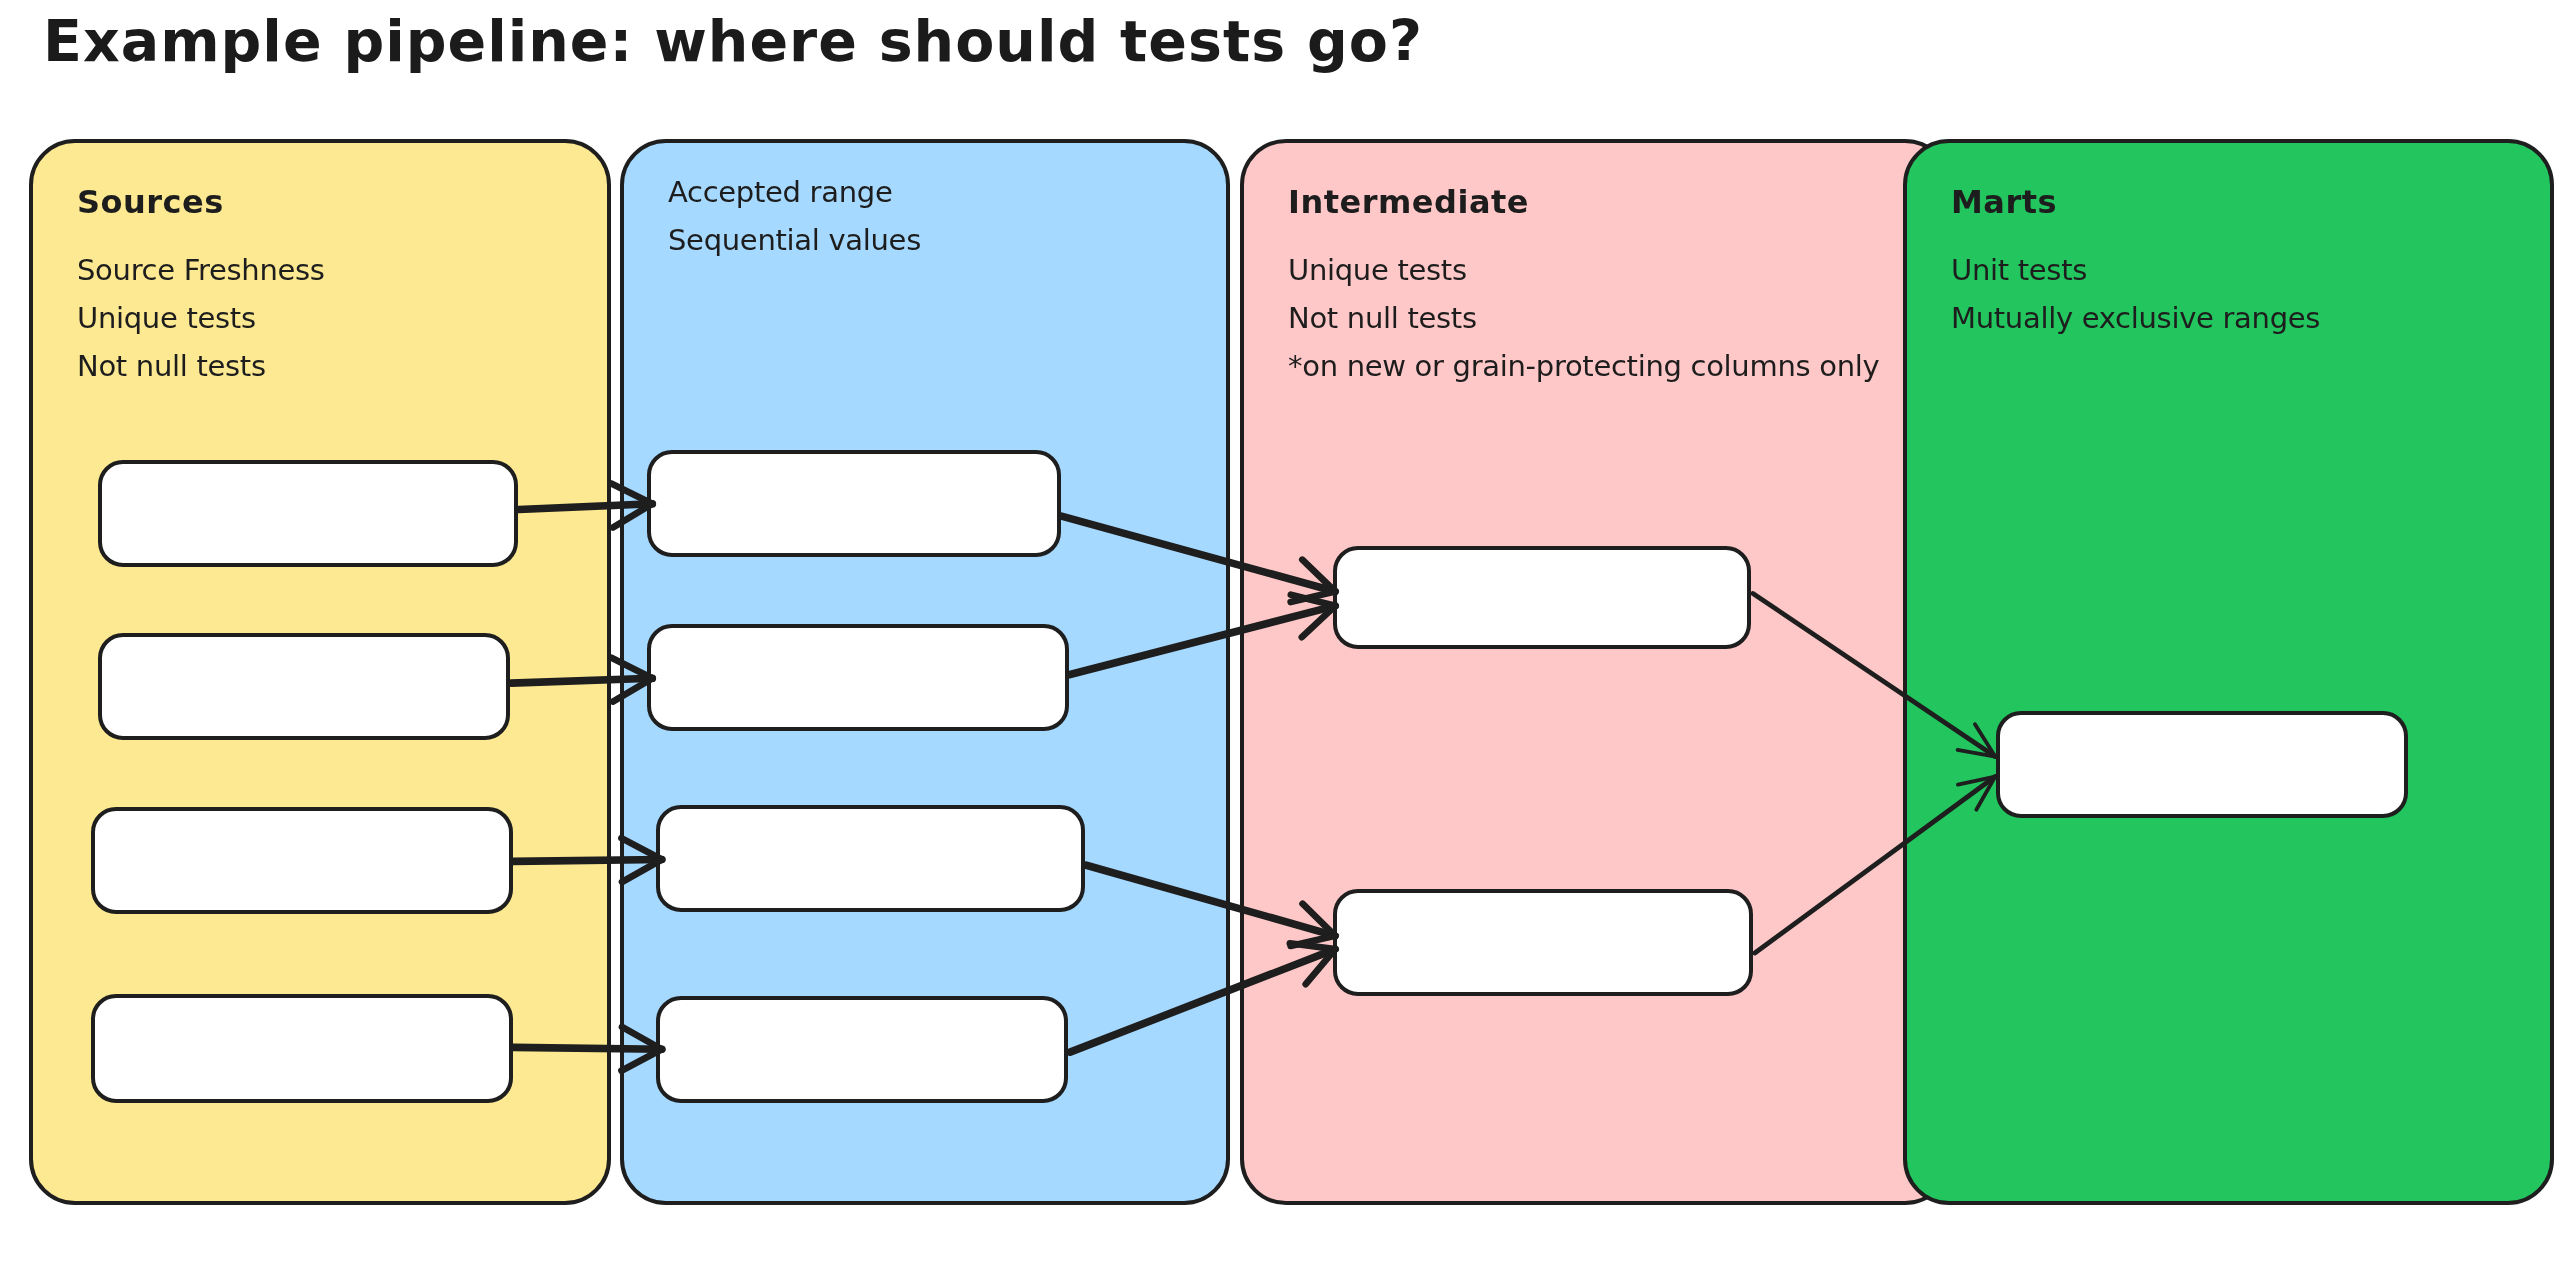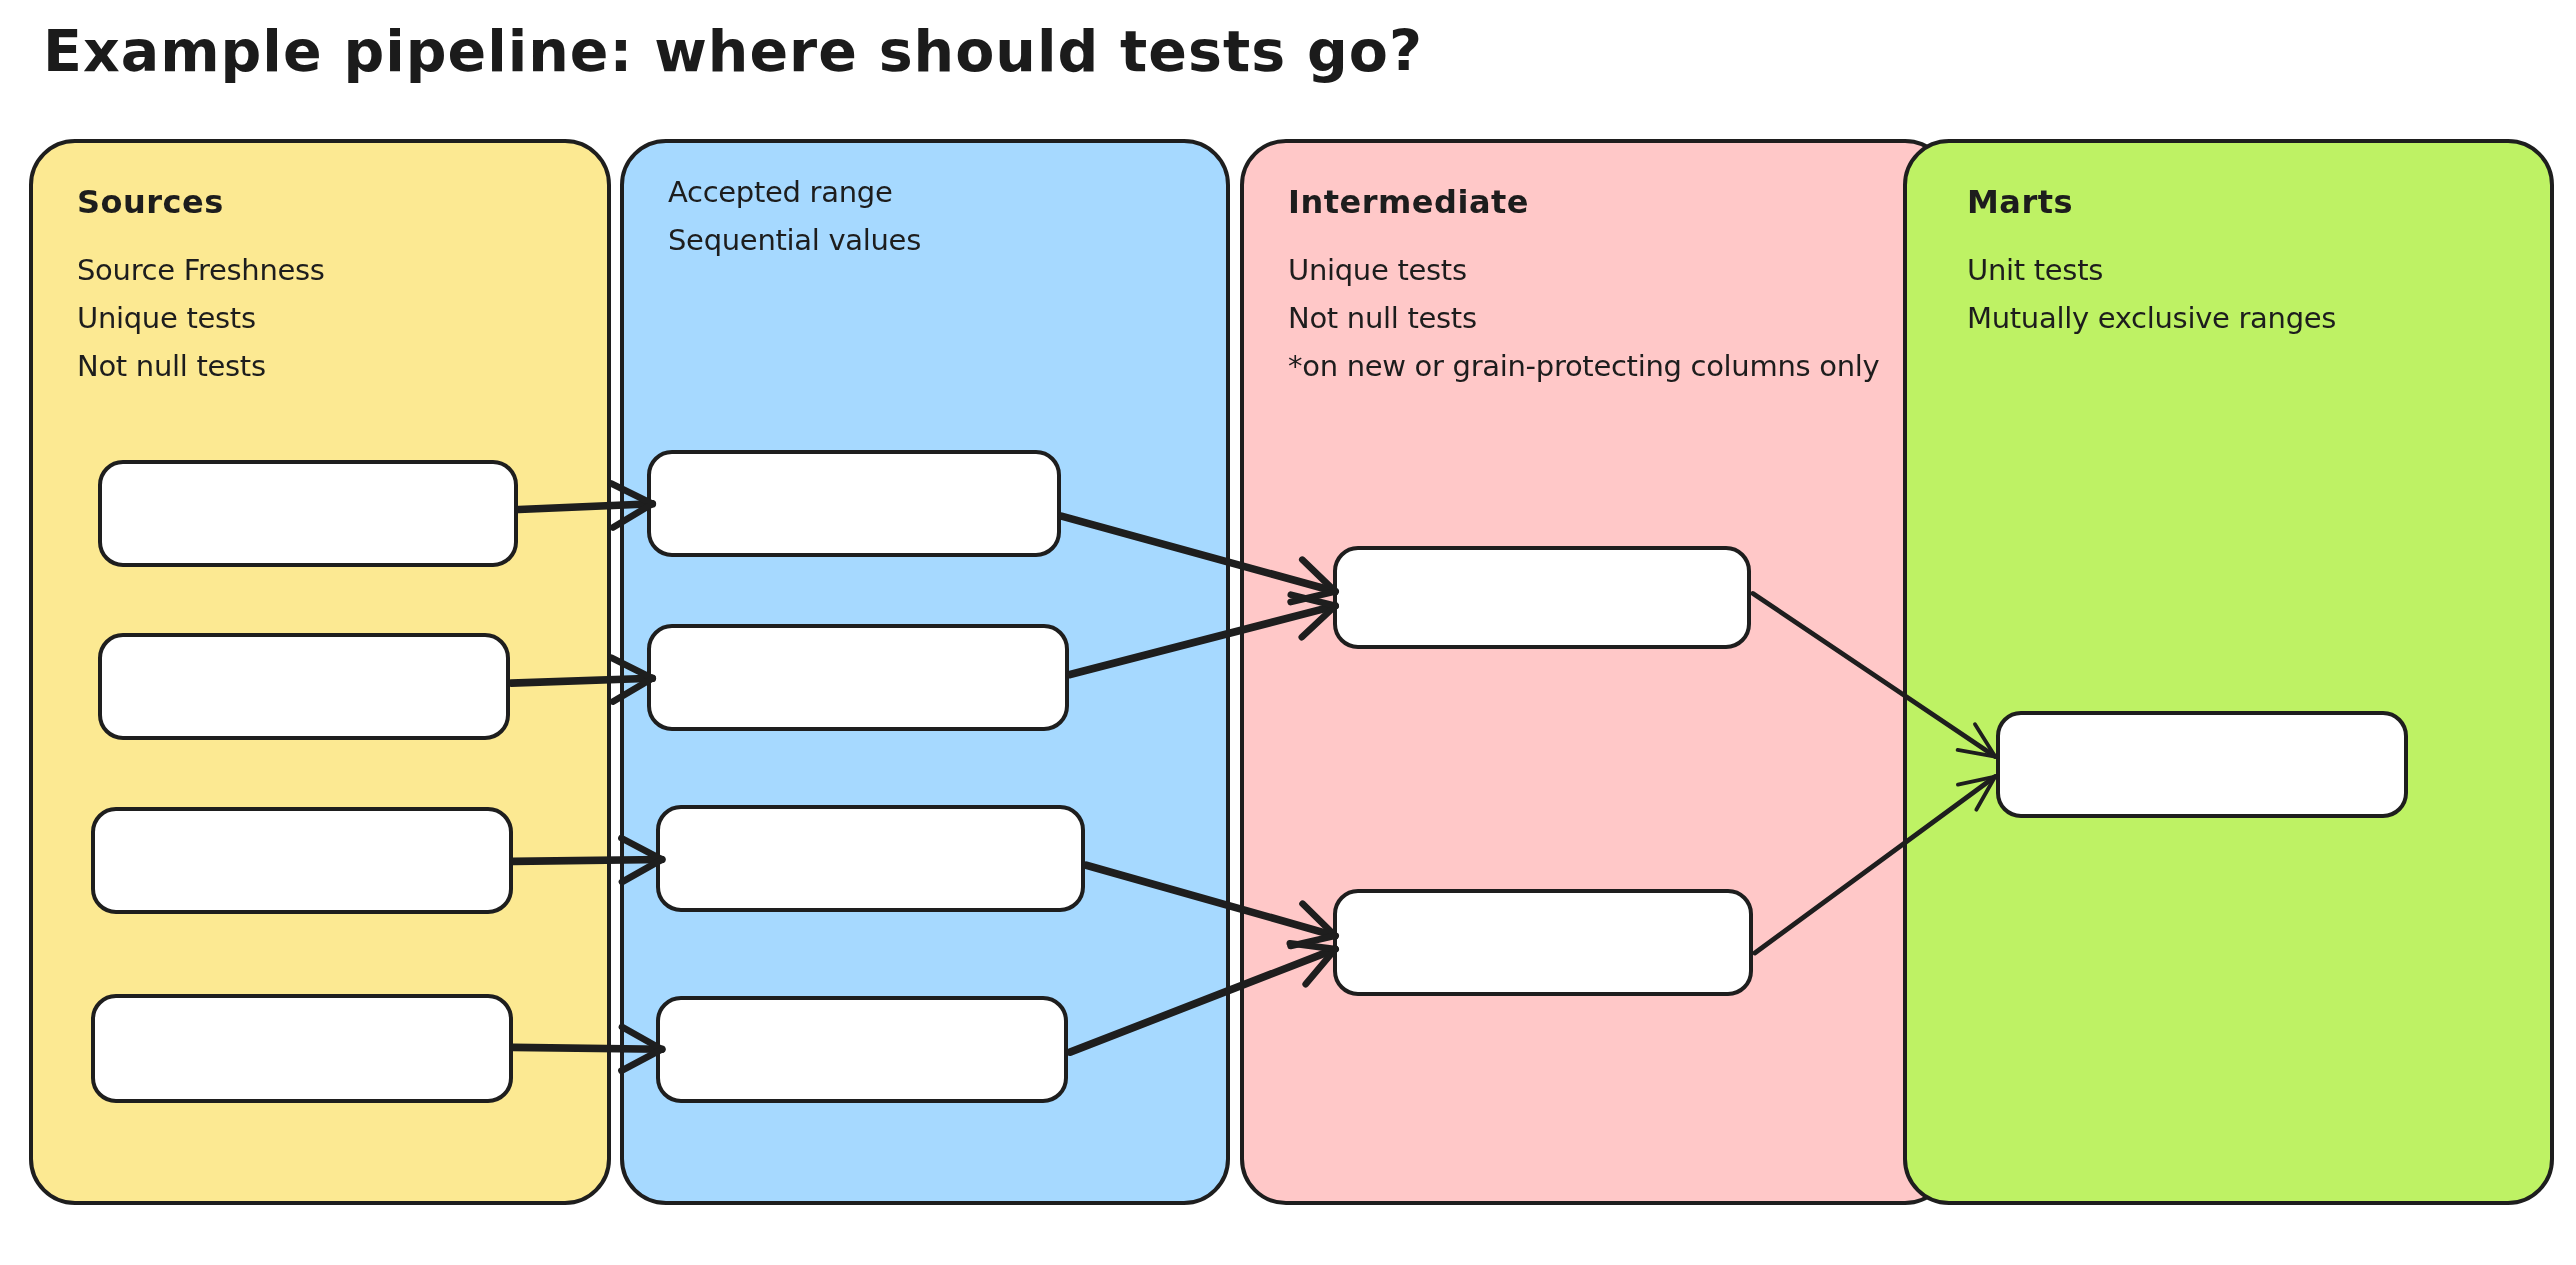--- a/index.html
+++ b/index.html
@@ -1,18 +1,18 @@
 <!DOCTYPE html>
 <html><head>
 <meta charset="utf-8">
 <style>
   html,body{margin:0;padding:0;background:#ffffff;}
   .stage{position:relative;width:2576px;height:1266px;background:#ffffff;overflow:hidden;
          font-family:"DejaVu Sans","Liberation Sans",sans-serif;color:#1d1d1d;}
-  .title{position:absolute;left:43px;top:18px;font-size:57px;font-weight:700;
+  .title{position:absolute;left:43px;top:8px;font-size:57px;font-weight:700;
          letter-spacing:1px;color:#1b1b1b;white-space:nowrap;}
   .panel{position:absolute;top:139px;height:1066px;box-sizing:border-box;
          border:4.8px solid #1e1e1e;border-radius:46px;}
   #panel-sources{left:29px;width:582px;}
   #panel-staging{left:620px;width:610px;}
   #panel-intermediate{left:1240px;width:711px;}
   #panel-marts{left:1903px;width:651px;}
   .panel-label{margin:40px 0 0 44px;font-size:32px;font-weight:700;letter-spacing:0.5px;}
   .panel-notes{margin:25px 16px 0 44px;}
   .note{font-size:29px;line-height:48px;font-weight:400;letter-spacing:-0.3px;white-space:nowrap;}
@@ -46,21 +46,21 @@
 
   <div class="panel" id="panel-intermediate" style="background: rgb(255, 200, 200);">
     <div class="panel-label">Intermediate</div>
     <div class="panel-notes">
       <div class="note">Unique tests</div>
       <div class="note">Not null tests</div>
       <div class="note">*on new or grain-protecting columns only</div>
     </div>
   </div>
 
-  <div class="panel" id="panel-marts" style="background: #bef264; padding-left: 16px;">
+  <div class="panel" id="panel-marts" style="background: #22c55e;">
     <div class="panel-label">Marts</div>
     <div class="panel-notes">
       <div class="note">Unit tests</div>
       <div class="note">Mutually exclusive ranges</div>
     </div>
   </div>
 
   <div id="node-layer">
       <div class="node" style="left: 98px; top: 460px; width: 420px; height: 107px; border-color: rgb(30, 30, 30); background: rgb(255, 255, 255);"></div>
       <div class="node" style="left: 98px; top: 633px; width: 412px; height: 107px; border-color: rgb(30, 30, 30); background: rgb(255, 255, 255);"></div>

